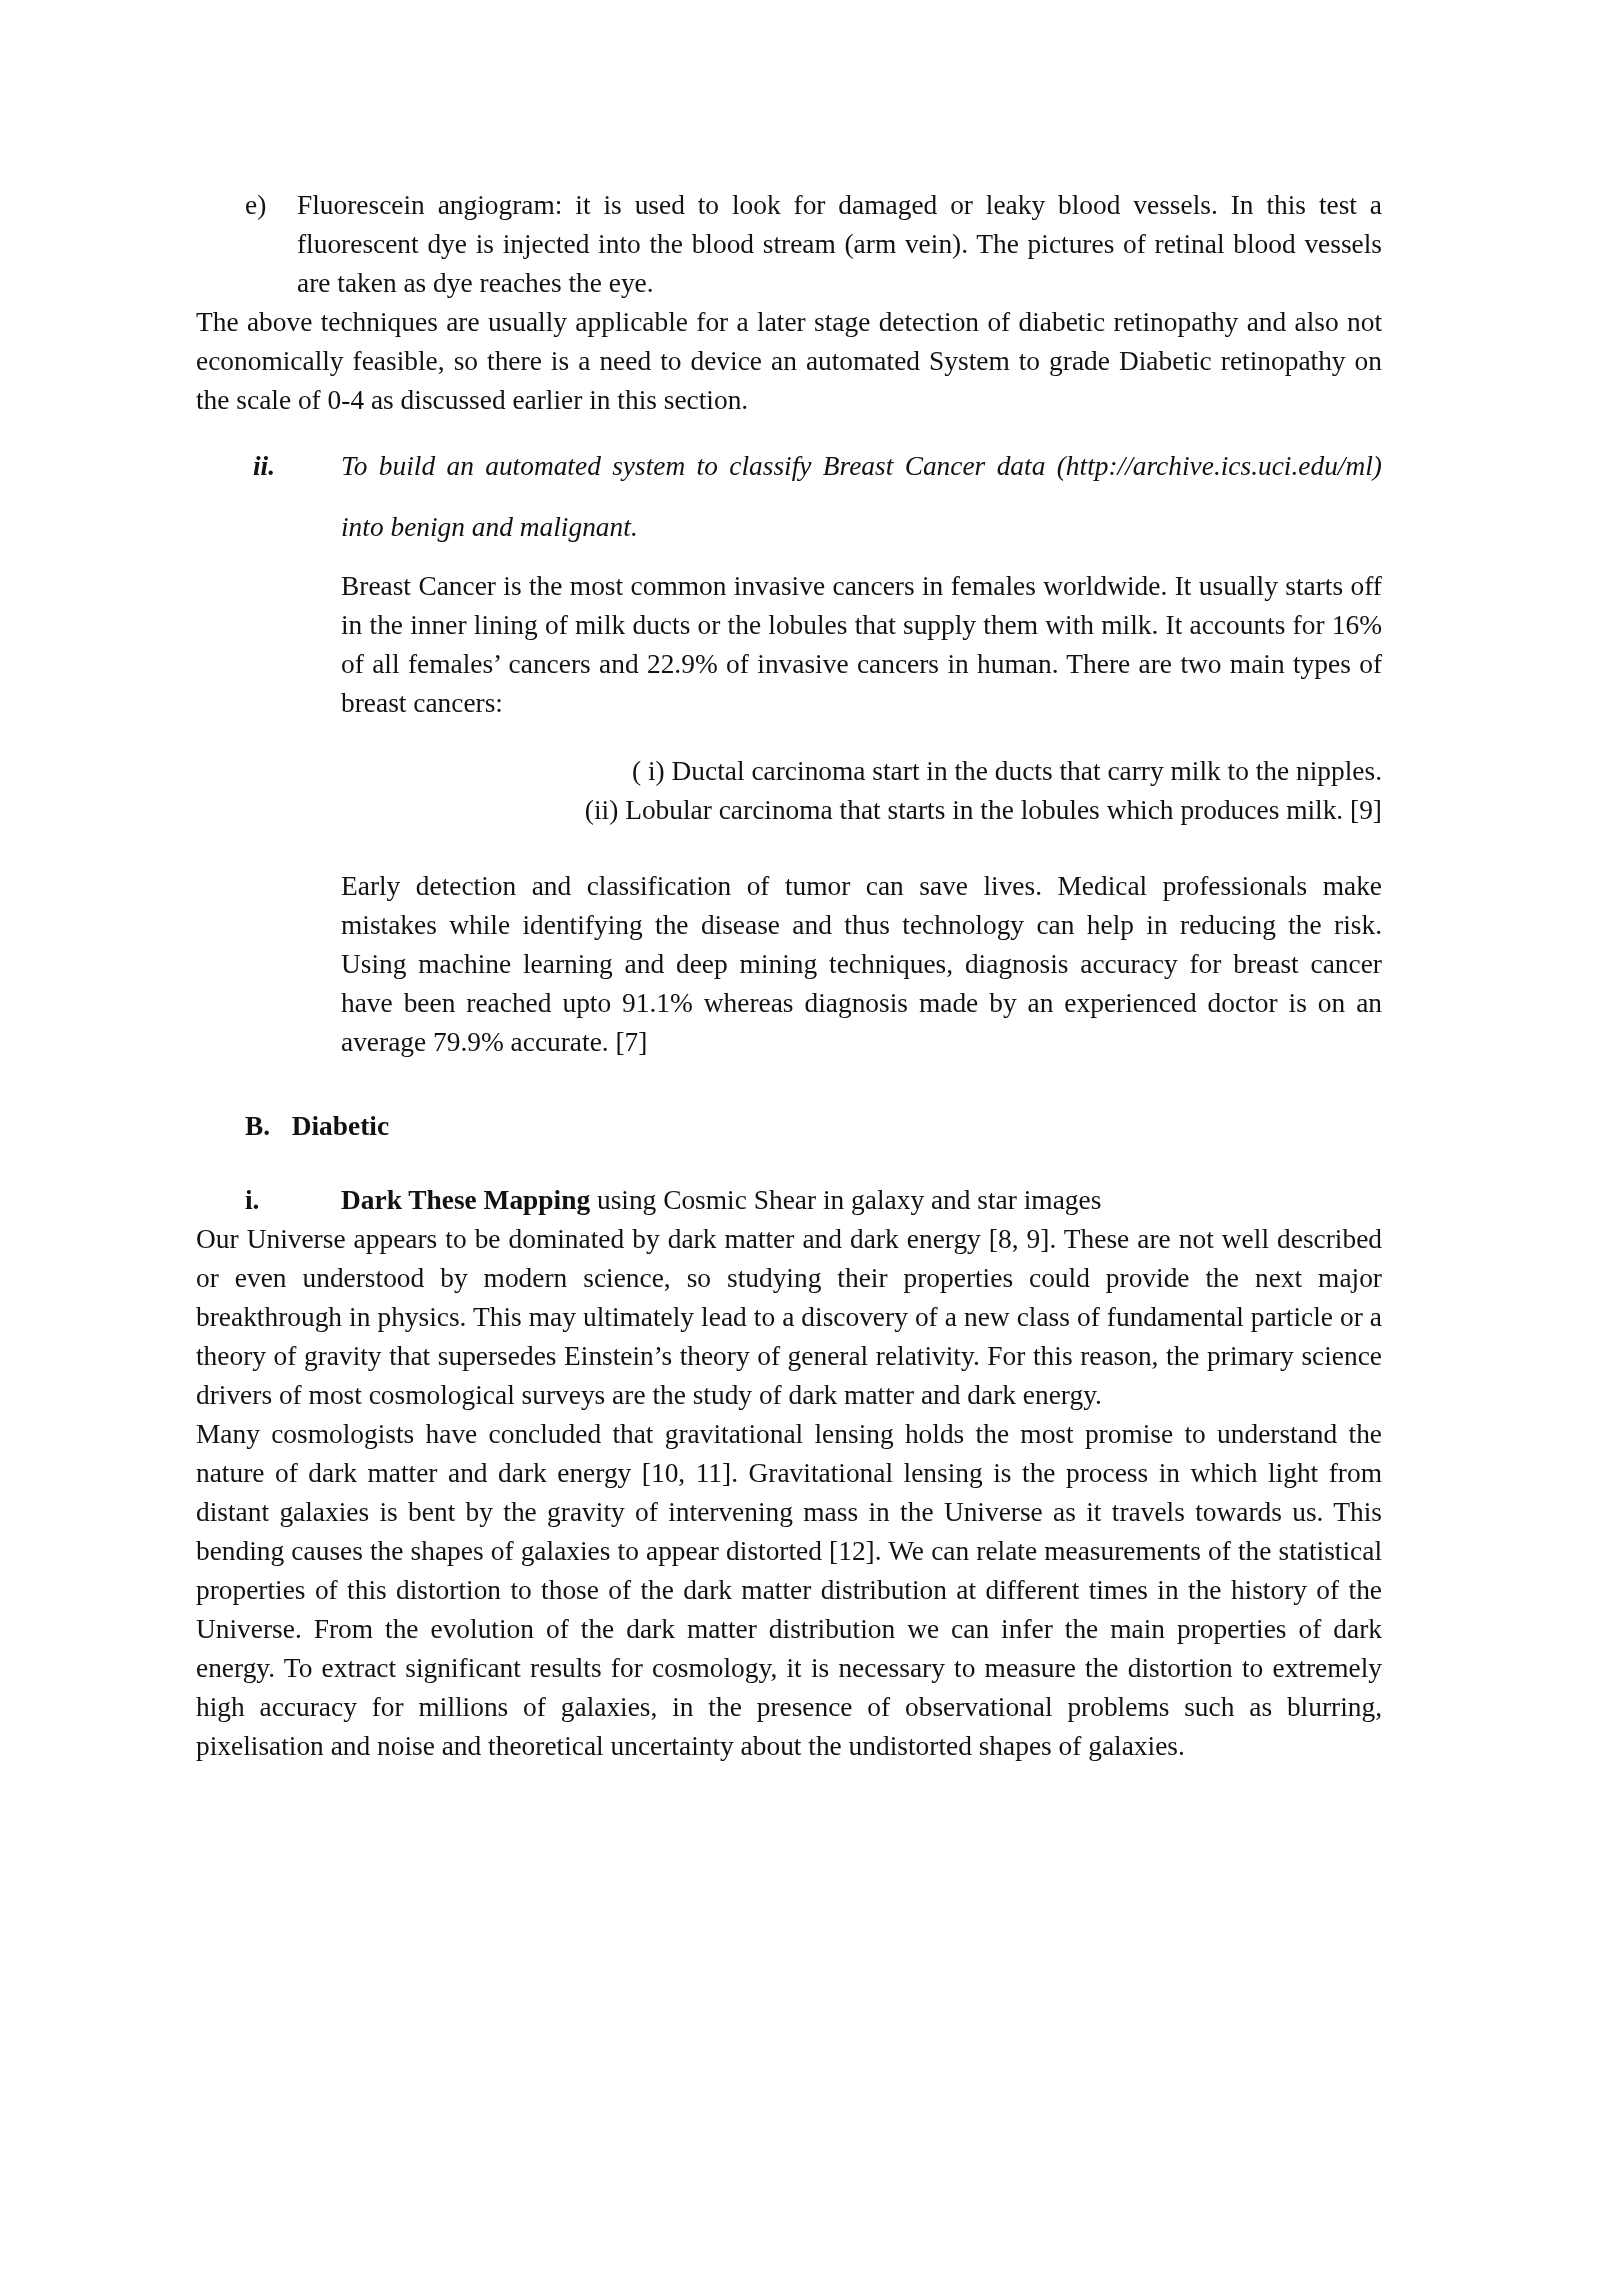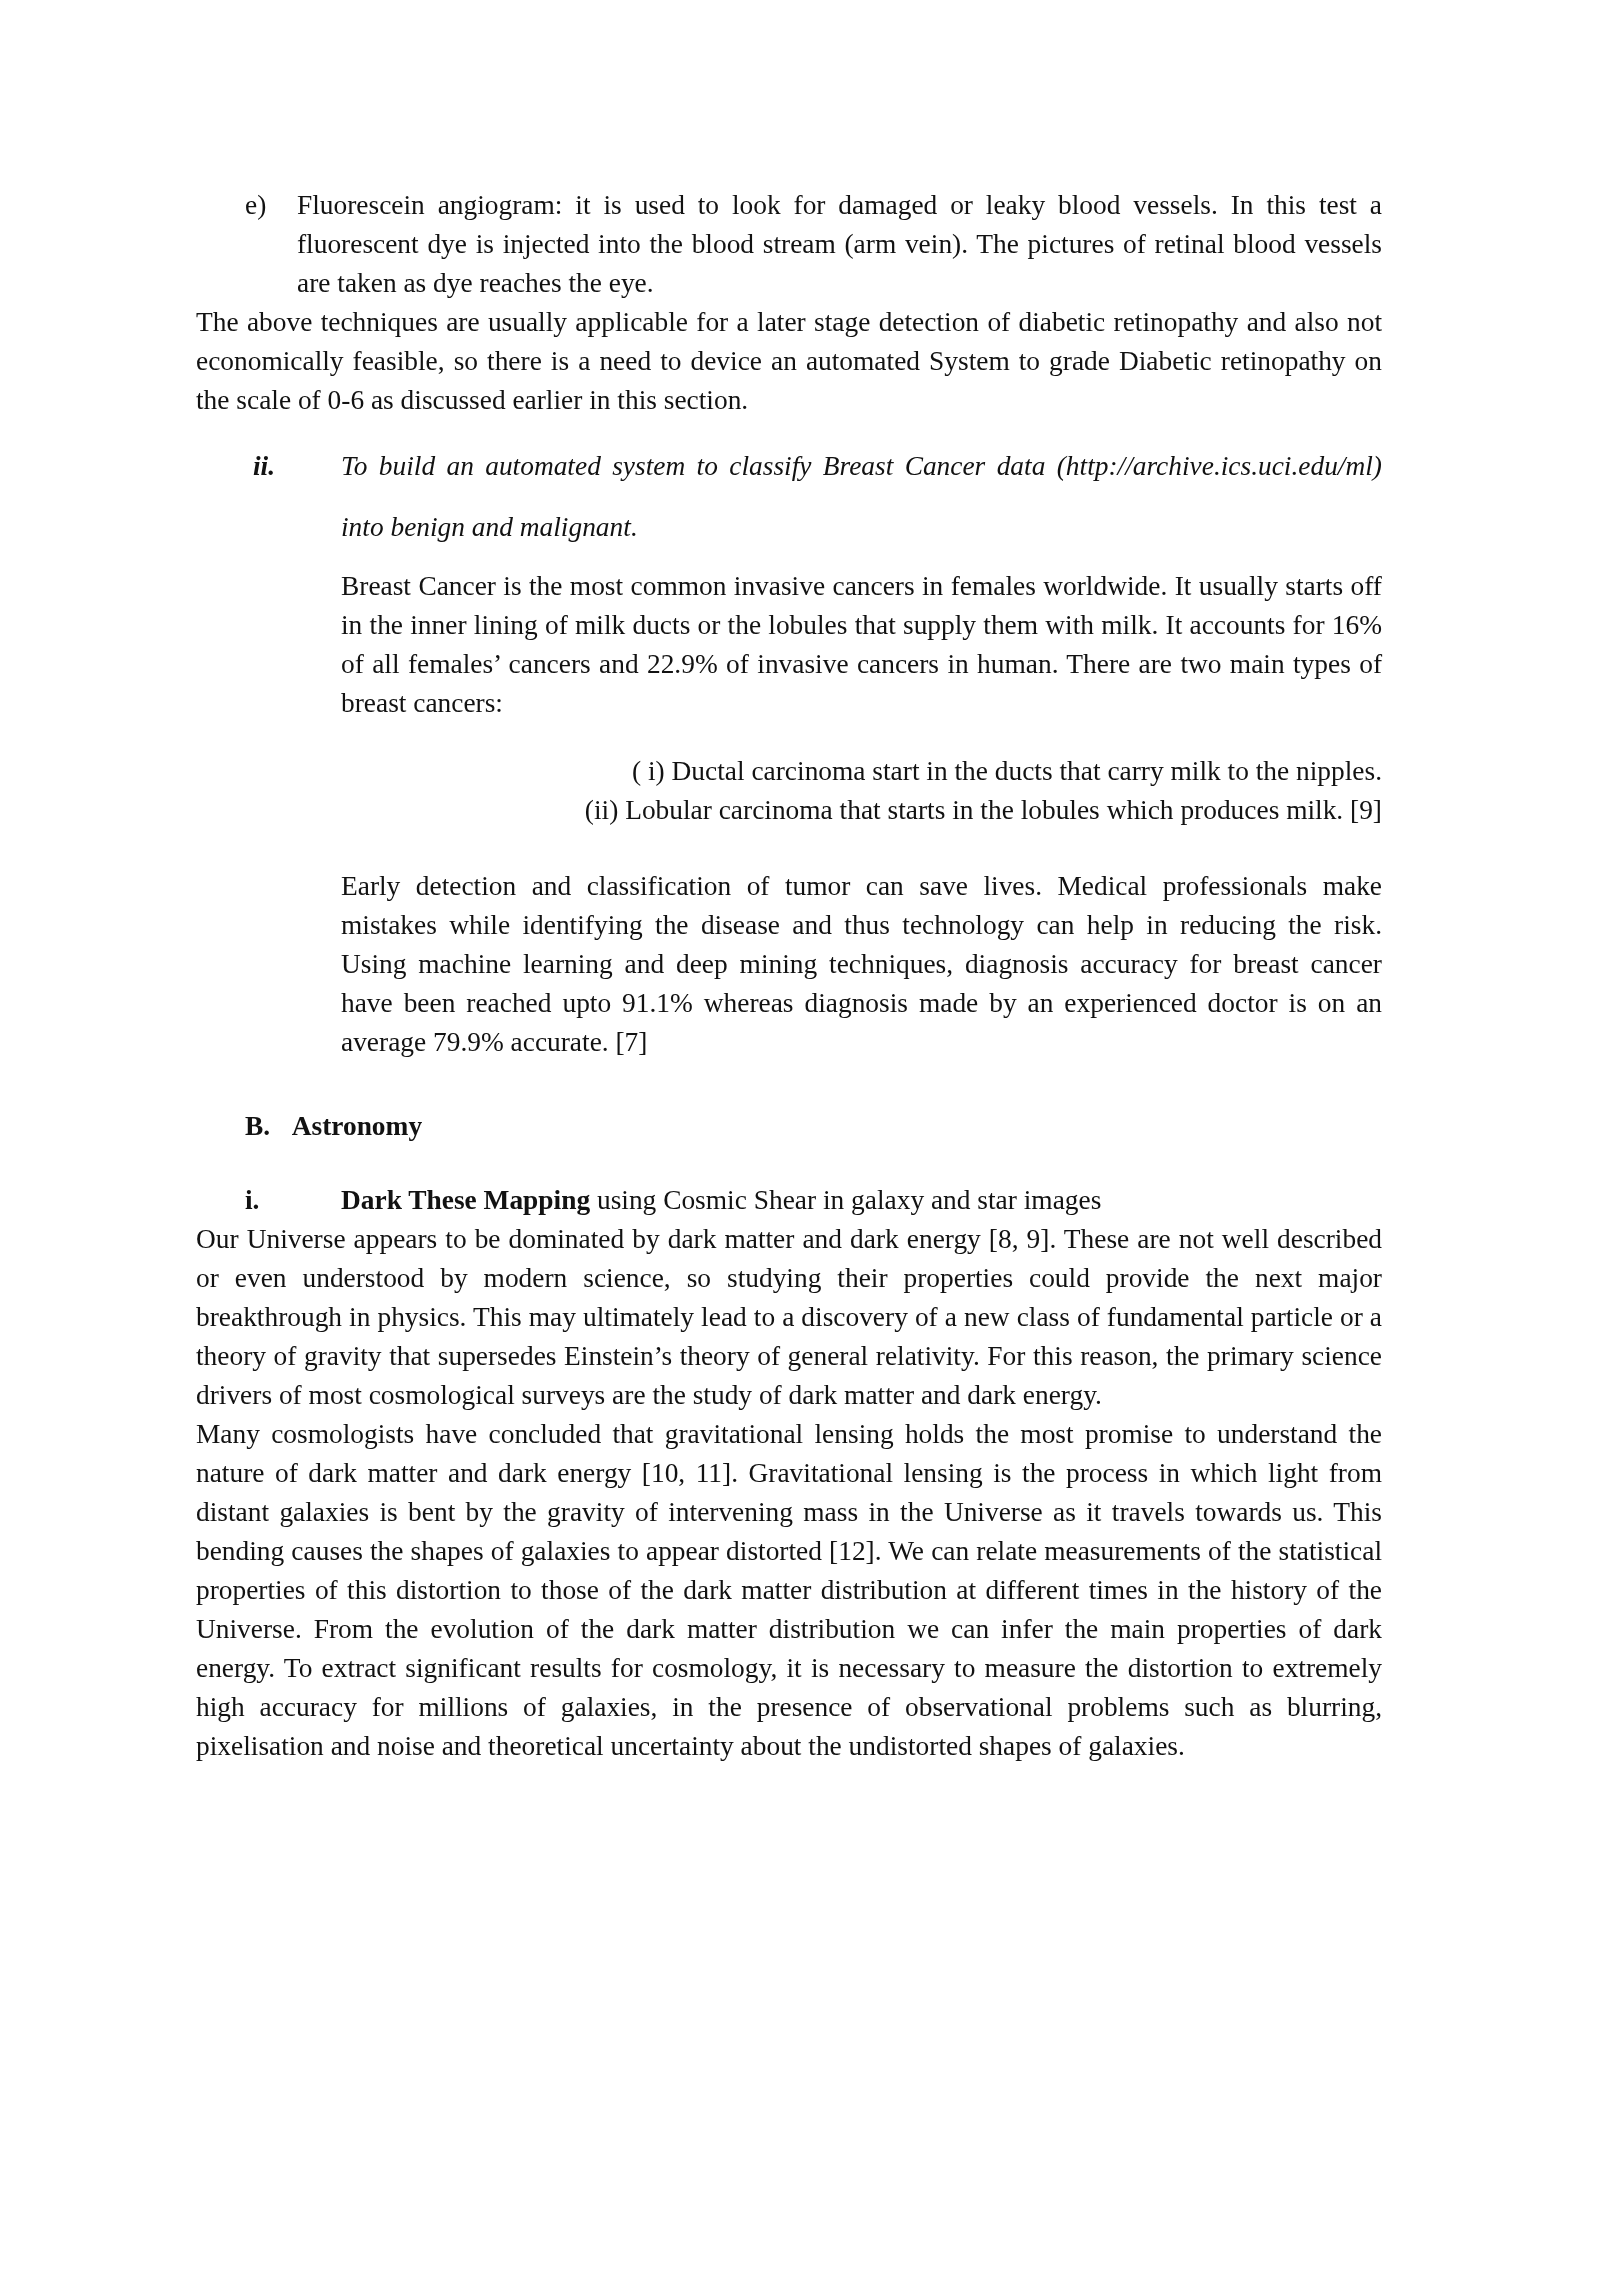--- a/index.html
+++ b/index.html
@@ -97,38 +97,38 @@
 <body>
 
 <div class="page">
   <div class="content">
 
     <div class="item-e">
       <span class="marker">e)</span>
       <span>Fluorescein angiogram: it is used to look for damaged or leaky blood vessels. In this test a fluorescent dye is injected into the blood stream (arm vein). The pictures of retinal blood vessels are taken as dye reaches the eye.</span>
     </div>
 
-    <p class="para-flush">The above techniques are usually applicable for a later stage detection of diabetic retinopathy and also not economically feasible, so there is a need to device an automated System to grade Diabetic retinopathy on the scale of 0-6 as discussed earlier in this section.</p>
+    <p class="para-flush">The above techniques are usually applicable for a later stage detection of diabetic retinopathy and also not economically feasible, so there is a need to device an automated System to grade Diabetic retinopathy on the scale of 0-4 as discussed earlier in this section.</p>
 
     <div class="item-ii">
       <span class="marker">ii.</span>
       <span>To build an automated system to classify </span><span class="bold">Breast Cancer</span><span> data (http://archive.ics.uci.edu/ml) into benign and malignant.</span>
     </div>
 
     <p class="para-indent">Breast Cancer is the most common invasive cancers in females worldwide. It usually starts off in the inner lining of milk ducts or the lobules that supply them with milk. It accounts for 16% of all females’ cancers and 22.9% of invasive cancers in human. There are two main types of breast cancers:</p>
 
     <div class="carcinoma">
       <div>( i) Ductal carcinoma start in the ducts that carry milk to the nipples.</div>
       <div>(ii) Lobular carcinoma that starts in the lobules which produces milk. [9]</div>
     </div>
 
     <p class="para-indent mt-lg">Early detection and classification of tumor can save lives. Medical professionals make mistakes while identifying the disease and thus technology can help in reducing the risk. Using machine learning and deep mining techniques, diagnosis accuracy for breast cancer have been reached upto 91.1% whereas diagnosis made by an experienced doctor is on an average 79.9% accurate. [7]</p>
 
     <div class="heading-b">
-      <span>B.</span><span class="title">Astronomy</span>
+      <span>B.</span><span class="title">Diabetic</span>
     </div>
 
     <div class="item-i">
       <span class="marker">i.</span>
       <span class="bold">Dark These Mapping</span><span> using Cosmic Shear in galaxy and star images</span>
     </div>
 
     <p class="para-flush para-universe">Our Universe appears to be dominated by dark matter and dark energy [8, 9]. These are not well described or even understood by modern science, so studying their properties could provide the next major breakthrough in physics. This may ultimately lead to a discovery of a new class of fundamental particle or a theory of gravity that supersedes Einstein’s theory of general relativity. For this reason, the primary science drivers of most cosmological surveys are the study of dark matter and dark energy.</p>
 
     <p class="para-flush">Many cosmologists have concluded that gravitational lensing holds the most promise to understand the nature of dark matter and dark energy [10, 11]. Gravitational lensing is the process in which light from distant galaxies is bent by the gravity of intervening mass in the Universe as it travels towards us. This bending causes the shapes of galaxies to appear distorted [12]. We can relate measurements of the statistical properties of this distortion to those of the dark matter distribution at different times in the history of the Universe. From the evolution of the dark matter distribution we can infer the main properties of dark energy. To extract significant results for cosmology, it is necessary to measure the distortion to extremely high accuracy for millions of galaxies, in the presence of observational problems such as blurring, pixelisation and noise and theoretical uncertainty about the undistorted shapes of galaxies.</p>

